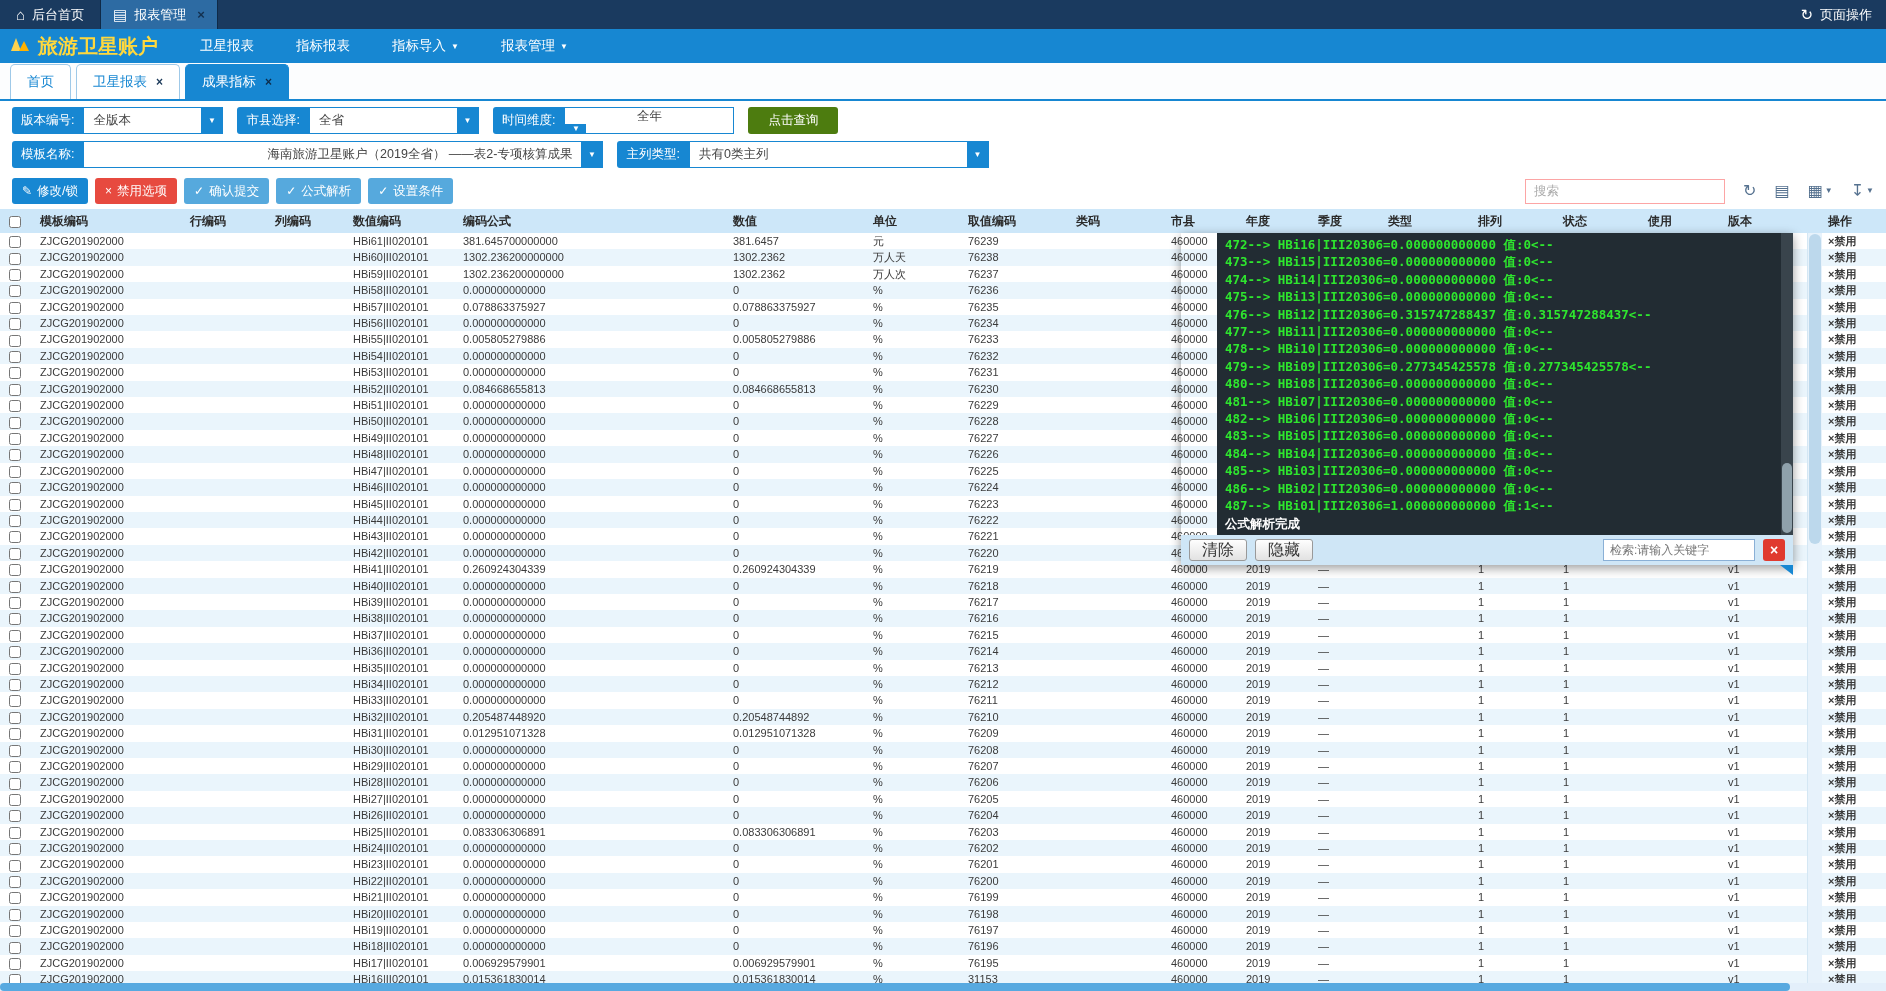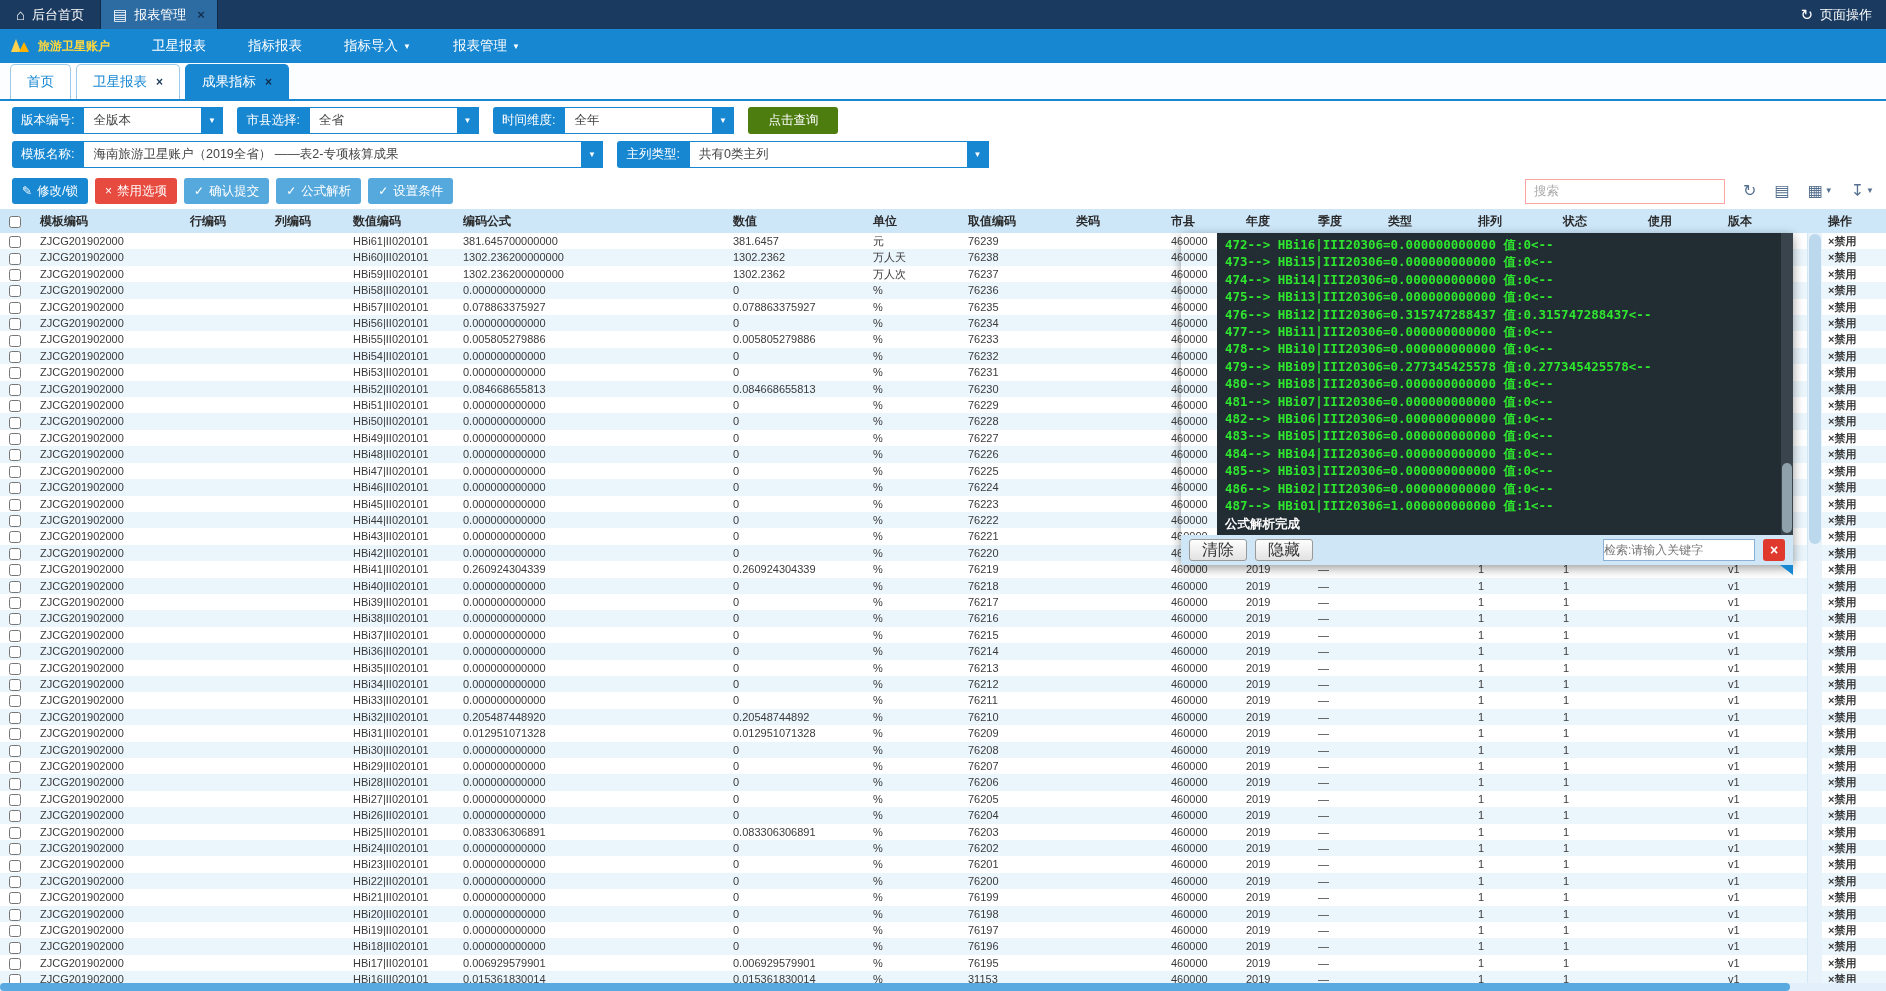--- a/index.html
+++ b/index.html
@@ -9,41 +9,41 @@
   
   .topbar{height:29px;background:#1a3a5f;display:flex;align-items:stretch;color:#fff;font-size:13px;}
   .tb-home{display:flex;align-items:center;gap:7px;padding:0 16px;cursor:pointer;}
   .tb-tab{display:flex;align-items:center;gap:7px;padding:0 12px;background:#2d6ba3;border-left:1px solid #0f2a47;border-right:1px solid #0f2a47;cursor:pointer;}
   .tb-close{font-weight:bold;color:#13304f;margin-left:4px;font-size:13px;cursor:pointer;}
   .tb-right{margin-left:auto;display:flex;align-items:center;gap:7px;padding:0 14px;cursor:pointer;}
   .tb-ic{font-size:15px;line-height:1;}
 
   
   .menubar{height:34px;background:#1787d2;display:flex;align-items:center;padding:0 10px;}
-  .brand{display:flex;align-items:center;gap:6px;color:#ffd83d;font-weight:bold;font-size:12px;}
+  .brand{display:flex;align-items:center;gap:6px;color:#ffd83d;font-weight:bold;font-size:20px;font-family:Liberation Mono, monospace;}
   .menu-items{display:flex;align-items:center;}
   .menu-item{color:#fff;font-size:13.5px;margin-left:42px;cursor:pointer;display:flex;align-items:center;gap:5px;}
   .menu-caret{font-size:8px;}
 
   
   .tabstrip{height:38px;background:#fcfdfe;border-bottom:2px solid #1787d2;display:flex;align-items:flex-end;padding-left:10px;gap:5px;}
   .tab{height:31px;padding:17px 16px;display:flex;align-items:center;gap:9px;border:1px solid #9fc9e8;border-bottom:none;border-radius:5px 5px 0 0;background:#fff;color:#1787d2;font-size:13.5px;cursor:pointer;white-space:nowrap;}
   .tab.active{background:#1787d2;color:#fff;border-color:#1787d2;}
   .tab-close{color:#1c3a5a;font-weight:bold;font-size:12px;}
   .tab.active .tab-close{color:#0e2c4a;}
 
   
   .filters{padding:5px 12px 4px;background:#fff;height:72px;}
   .frow{display:flex;align-items:center;gap:14px;height:28px;margin-bottom:6px;}
   .fgroup{display:flex;align-items:stretch;height:27px;}
   .fg-label{background:#1787d2;color:#fff;font-size:12.5px;display:flex;align-items:center;padding:0 9px;border-radius:3px 0 0 3px;white-space:nowrap;}
   .fg-select{display:flex;align-items:center;border:1px solid #1787d2;background:#fff;cursor:pointer;}
   .fg-value{font-size:12.5px;color:#444;padding:0 9px;flex:1;white-space:nowrap;overflow:hidden;}
   .fg-caret{width:21px;align-self:stretch;background:#1787d2;color:#fff;font-size:8px;display:flex;align-items:center;justify-content:center;}
-  .w-version{width:140px;}.w-region{width:170px;}.w-time{width:170px;}.w-template{width:520px;}.w-mcol{width:300px;}
+  .w-version{width:140px;}.w-region{width:170px;}.w-time{width:170px;flex-direction:column;}.w-template{width:520px;text-align:right;}.w-mcol{width:300px;}
   .btn-query{background:#4d7c0f;color:#fff;font-size:12.5px;border:none;border-radius:3px;padding:0 20px;height:27px;cursor:pointer;}
 
   
   .toolbar{display:flex;align-items:center;padding:0 12px;height:36px;gap:7px;background:#fff;}
   .tbtn{height:26px;border:none;border-radius:3px;color:#fff;font-size:12.5px;padding:0 10px;display:flex;align-items:center;gap:5px;cursor:pointer;white-space:nowrap;}
   .tbtn.blue{background:#1787d2;}
   .tbtn.red{background:#e74a3f;}
   .tbtn.lightblue{background:#56a9dd;}
   .tbtn .bic{font-size:12px;}
   .tool-right{margin-left:auto;display:flex;align-items:center;gap:18px;}
@@ -72,21 +72,21 @@
 
   
   .console{position:absolute;left:1181px;top:24px;width:612px;z-index:5;box-shadow:0 3px 10px rgba(0,0,0,.4);}
   .console-log{background:#222c33;height:302px;padding:3px 8px;position:relative;overflow:hidden;font-family:"DejaVu Sans Mono","Liberation Mono",monospace;margin-left:36px;}
   .console-line{color:#2ee62e;font-size:12.5px;font-weight:bold;line-height:17.4px;white-space:nowrap;}
   .console-line.done{color:#fff;}
   .console-vsb{position:absolute;right:0;top:0;width:12px;height:100%;background:#39444c;cursor:pointer;}
   .console-vsb-thumb{position:absolute;bottom:2px;left:1px;width:10px;height:70px;background:#8fa1ab;border-radius:5px;}
   .console-footer{height:30px;background:#cfe6f6;display:flex;align-items:center;gap:8px;padding:0 8px;position:relative;}
   .con-btn{height:22px;padding:0 12px;font-size:16px;color:#333;background:linear-gradient(#fefefe,#e2e2e2);border:1px solid #999;border-radius:3px;cursor:pointer;}
-  .con-search{margin-left:auto;width:152px;height:22px;border:1px solid #8ab0d6;font-size:12px;padding:0 0;color:#666;outline:none;}
+  .con-search{margin-left:auto;width:152px;height:22px;border:1px solid #8ab0d6;font-size:12px;padding:0 6px;color:#666;outline:none;}
   .con-search::placeholder{color:#777;}
   .con-close{width:22px;height:22px;background:#e03a2f;color:#fff;font-weight:bold;font-size:14px;display:flex;align-items:center;justify-content:center;border-radius:3px;cursor:pointer;}
   .con-corner{position:absolute;right:0;bottom:-10px;width:0;height:0;border-left:13px solid transparent;border-top:10px solid #1787d2;}
 </style>
 </head>
 <body>
 
 <div class="topbar">
   <div class="tb-home">
     <span class="tb-ic">⌂</span>

